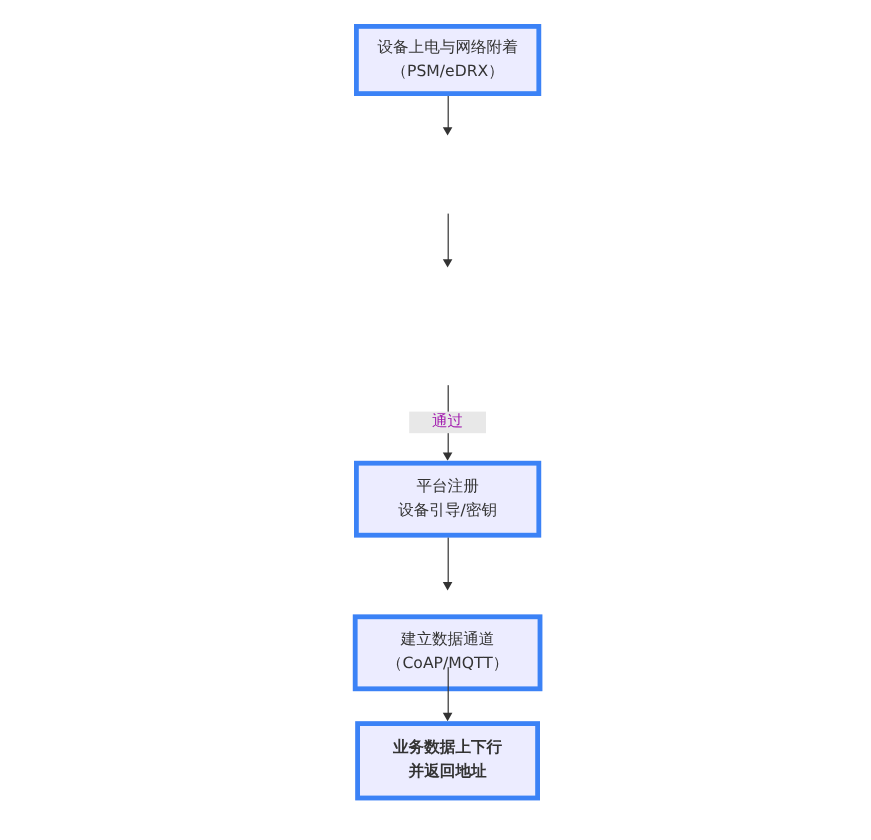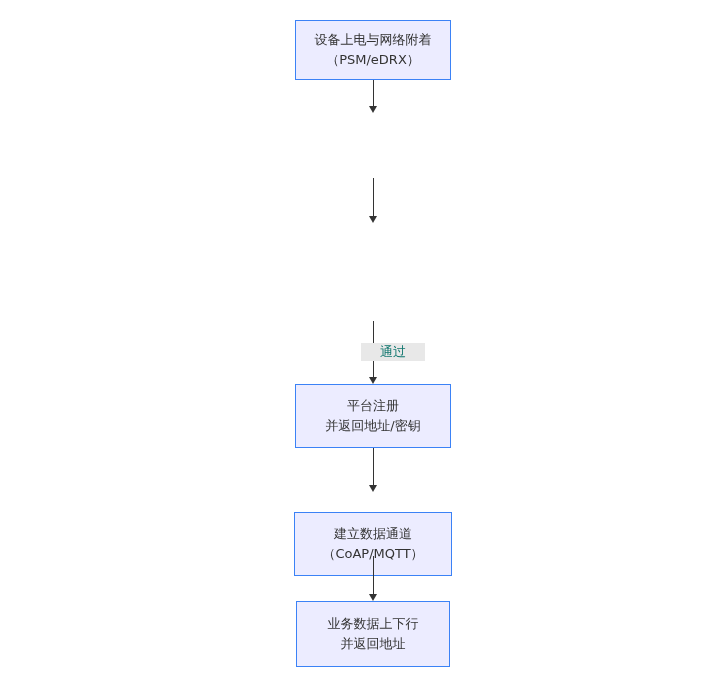--- a/index.html
+++ b/index.html
@@ -12,21 +12,21 @@
     position: relative;
     width: 726px;
     height: 700px;
     background: #ffffff;
     overflow: hidden;
   }
   .node {
     position: absolute;
     box-sizing: border-box;
     background: #ECECFF;
-    border: 1px solid #3b82f6;
+    border: 4px solid #3b82f6;
     color: #333333;
     font-size: 13px;
     line-height: 20px;
     display: flex;
     flex-direction: column;
     align-items: center;
     justify-content: center;
     text-align: center;
   }
   .node span { display: block; white-space: nowrap; }
@@ -75,26 +75,25 @@
     border-left: 4px solid transparent;
     border-right: 4px solid transparent;
     border-top: 7px solid #333333;
   }
   .edge-label {
     position: absolute;
     left: 373px;
     top: 352px;
     transform: translate(-50%, -50%);
     background: #e8e8e8;
-    color: #0f766e;
+    color: #a21caf;
     font-size: 13px;
     line-height: 18px;
     padding: 0 19px;
     white-space: nowrap;
-    margin-left: 20px;
   }
 </style>
 </head>
 <body>
 
 <div class="canvas">
 
   <div class="node" style="left:295px; top:20px; width:156px; height:60px;">
     <span>设备上电与网络附着</span>
     <span>（PSM/eDRX）</span>
@@ -113,36 +112,36 @@
 
 
   <div class="arrow" style="top:321px; height:63px;">
     <div class="shaft"></div>
     <div class="head"></div>
   </div>
   <div class="edge-label">通过</div>
 
   <div class="node" style="left:295px; top:384px; width:156px; height:64px;text-align:center;">
     <span>平台注册</span>
-    <span>并返回地址/密钥</span>
+    <span>设备引导/密钥</span>
   </div>
 
   <div class="arrow" style="top:448px; height:44px;">
     <div class="shaft"></div>
     <div class="head"></div>
   </div>
 
   <div class="node" style="left:294px; top:512px; width:158px; height:64px;">
     <span>建立数据通道</span>
     <span>（CoAP/MQTT）</span>
   </div>
 
   <div class="arrow" style="top:556px; height:45px;">
     <div class="shaft"></div>
     <div class="head"></div>
   </div>
 
-  <div class="node" style="left:296px; top:601px; width:154px; height:66px;">
+  <div class="node" style="left:296px; top:601px; width:154px; height:66px;font-weight:bold;">
     <span>业务数据上下行</span>
     <span>并返回地址</span>
   </div>
 
 </div>
 
 </body></html>

